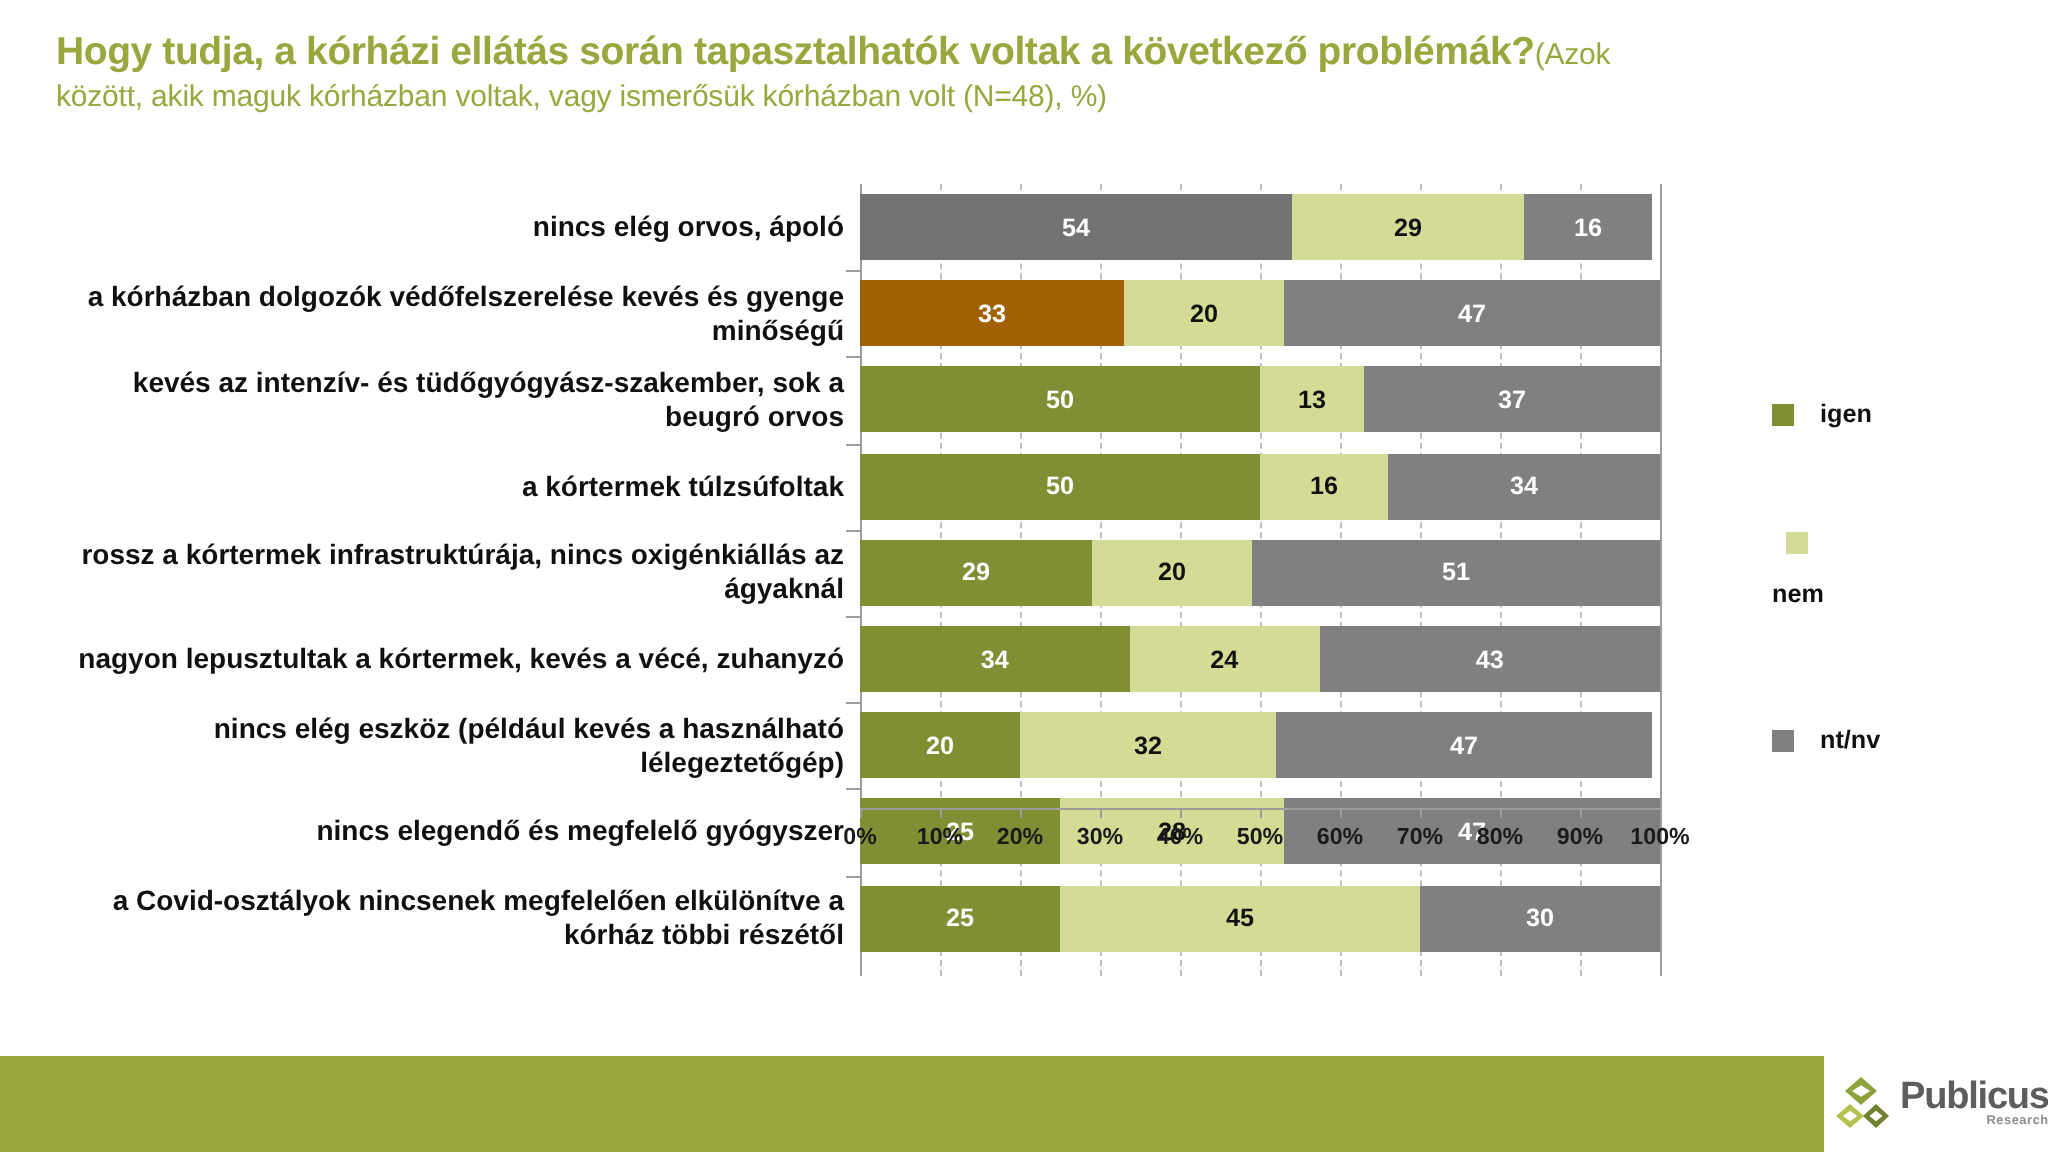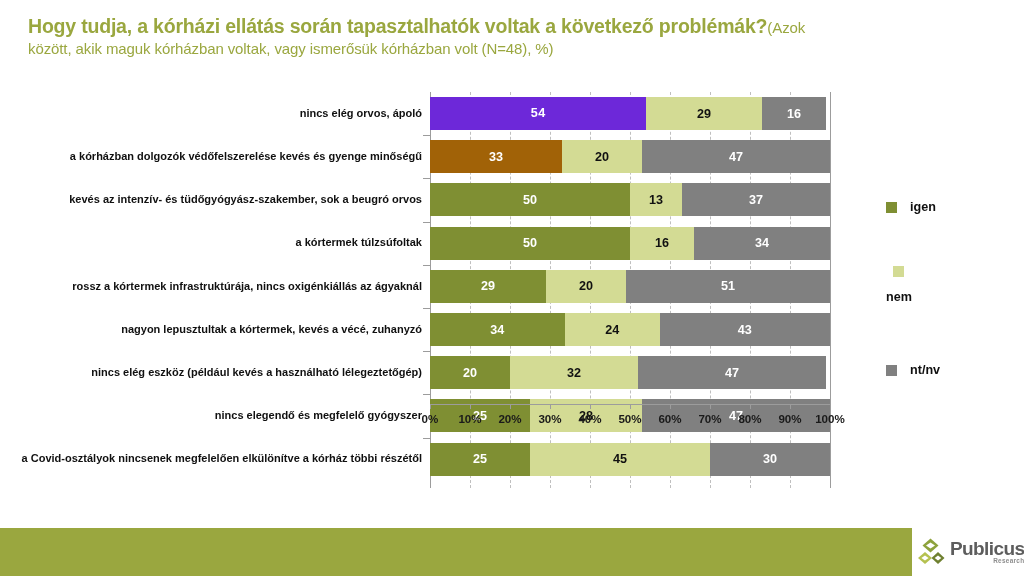--- a/index.html
+++ b/index.html
@@ -32,21 +32,21 @@
   .cat-labels {
     position: absolute; left: 18px; top: 4px;
     width: 404px; height: 396px;
   }
   .cat-row {
     position: absolute; right: 0; width: 404px;
     display: flex; align-items: center; justify-content: flex-end;
     text-align: right;
   }
   .cat-row span {
-    font-size: 11px; font-weight: bold; color: #101010;
+    font-size: 14px; font-weight: bold; color: #101010;
     line-height: 1.22; display: block;
   }
 
   
   .plot {
     position: absolute; left: 430px; top: 4px;
     width: 400px; height: 396px;
   }
   .gridlines { position: absolute; inset: 0; }
   .gridline {
@@ -156,21 +156,21 @@
           <div class="gridline" style="left: 120px;"></div>
           <div class="gridline" style="left: 160px;"></div>
           <div class="gridline" style="left: 200px;"></div>
           <div class="gridline" style="left: 240px;"></div>
           <div class="gridline" style="left: 280px;"></div>
           <div class="gridline" style="left: 320px;"></div>
           <div class="gridline" style="left: 360px;"></div>
           <div class="gridline edge" style="left: 400px;"></div>
         </div>
     <div class="bar-row" style="top: 5px;">
-          <div class="seg seg-igen" style="width: 216px; background: #6d28d9; font-family: Liberation Mono, monospace;">54</div>
+          <div class="seg seg-igen" style="width: 216px; background: #737373;">54</div>
           <div class="seg seg-nem" style="width: 116px; background: rgb(211, 219, 148);">29</div>
           <div class="seg seg-ntnv" style="width: 64px; background: rgb(128, 128, 128);">16</div>
         </div>
         <div class="bar-row" style="top: 48.2px;">
           <div class="seg seg-igen" style="width: 132px; background: #a16207;">33</div>
           <div class="seg seg-nem" style="width: 80px; background: rgb(211, 219, 148);">20</div>
           <div class="seg seg-ntnv" style="width: 188px; background: rgb(128, 128, 128);">47</div>
         </div>
         <div class="bar-row" style="top: 91.4px;">
           <div class="seg seg-igen" style="width: 200px; background: rgb(127, 143, 51);">50</div>

